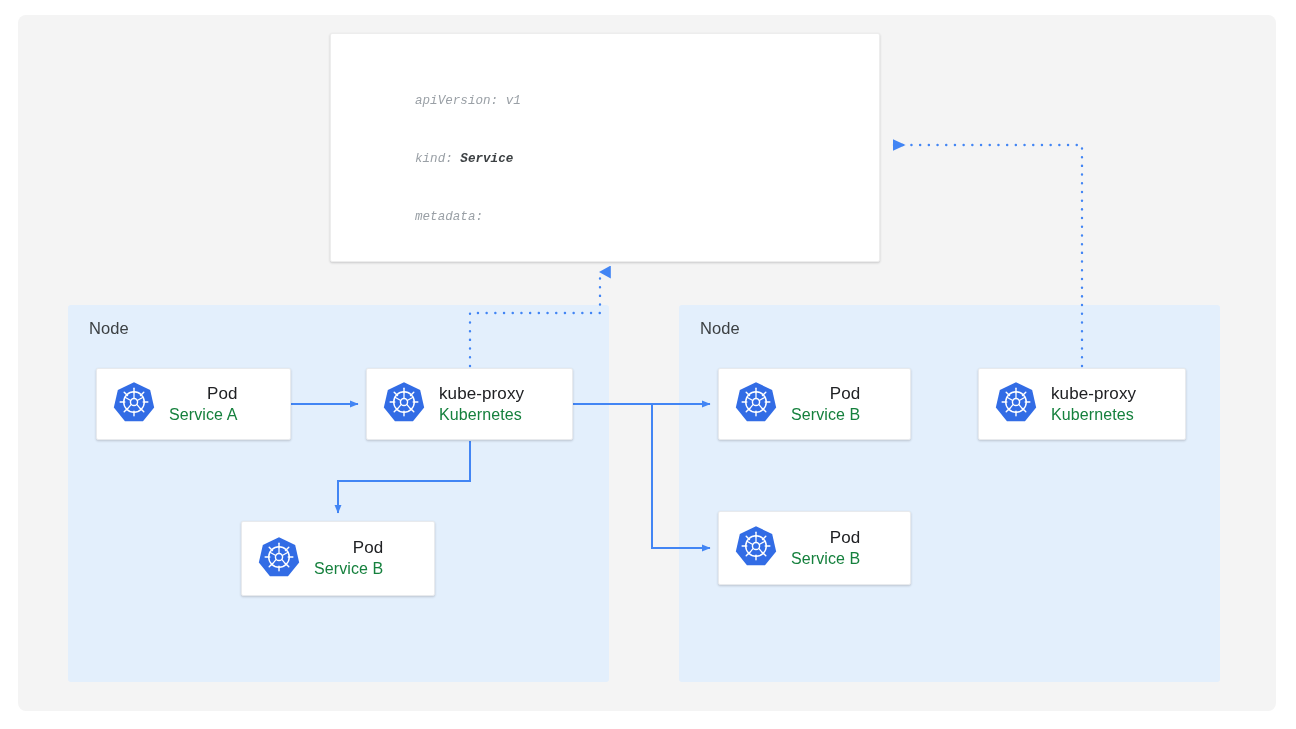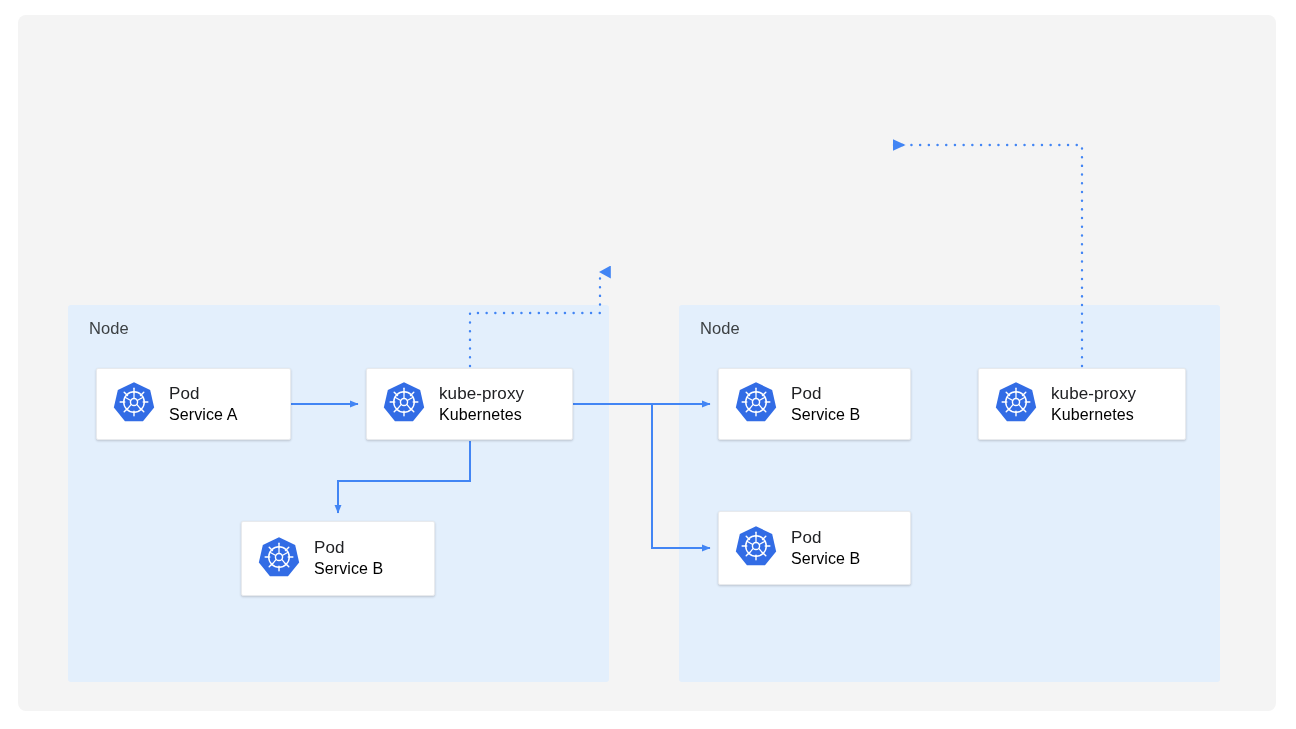--- a/index.html
+++ b/index.html
@@ -78,24 +78,25 @@
     display: flex;
     flex-direction: column;
     justify-content: center;
     line-height: 1.22;
   }
   .card .card-title {
     font-size: 17px;
     color: #202124;
     letter-spacing: .1px;
     white-space: nowrap;
+    text-align: right;
   }
   .card .card-sub {
     font-size: 16px;
-    color: #000000;
+    color: #15803d;
     letter-spacing: .1px;
     white-space: nowrap;
   }
 
   
   .yaml-card {
     position: absolute;
     left: 330px;
     top: 33px;
     width: 550px;
@@ -155,20 +156,35 @@
 
     <path d="M573,404 L710,404" fill="none" stroke="#4285f4" stroke-width="2" marker-end="url(#arrowSolid)"></path>
 
     <path d="M652,404 L652,548 L710,548" fill="none" stroke="#4285f4" stroke-width="2" marker-end="url(#arrowSolid)"></path>
 
     <path d="M470,366 L470,313 L600,313 L600,272" fill="none" stroke="#4285f4" stroke-width="2.4" stroke-linecap="round" stroke-dasharray="0.1 8.6" marker-end="url(#arrowDotUp)"></path>
 
     <path d="M1082,366 L1082,145 L893,145" fill="none" stroke="#4285f4" stroke-width="2.4" stroke-linecap="round" stroke-dasharray="0.1 8.6" marker-end="url(#arrowDotLeft)"></path>
   </svg>
 
+  <div class="yaml-card">
+    <div class="yaml-body">
+      <div class="yaml-line">apiVersion: v1</div>
+      <div class="yaml-line">kind: <span class="kw-bold">Service</span></div>
+      <div class="yaml-line">metadata:</div>
+      
+      
+      
+      
+      
+      
+      
+      
+    </div>
+  </div>
 
   <div class="card" style="left:96px; top:368px; width:195px; height:72px;">
     <span class="k8s-icon">
       <svg width="42" height="42" viewBox="0 0 100 100" xmlns="http://www.w3.org/2000/svg">
         <polygon points="50,3 88.5,21.5 98,63 71.5,96 28.5,96 2,63 11.5,21.5" fill="#326ce5"></polygon>
         <g fill="none" stroke="#ffffff" stroke-width="3.4">
           <circle cx="50" cy="50" r="24.5"></circle>
           <circle cx="50" cy="50" r="8.5"></circle>
         </g>
         <g stroke="#ffffff" stroke-width="3.4" stroke-linecap="round">

